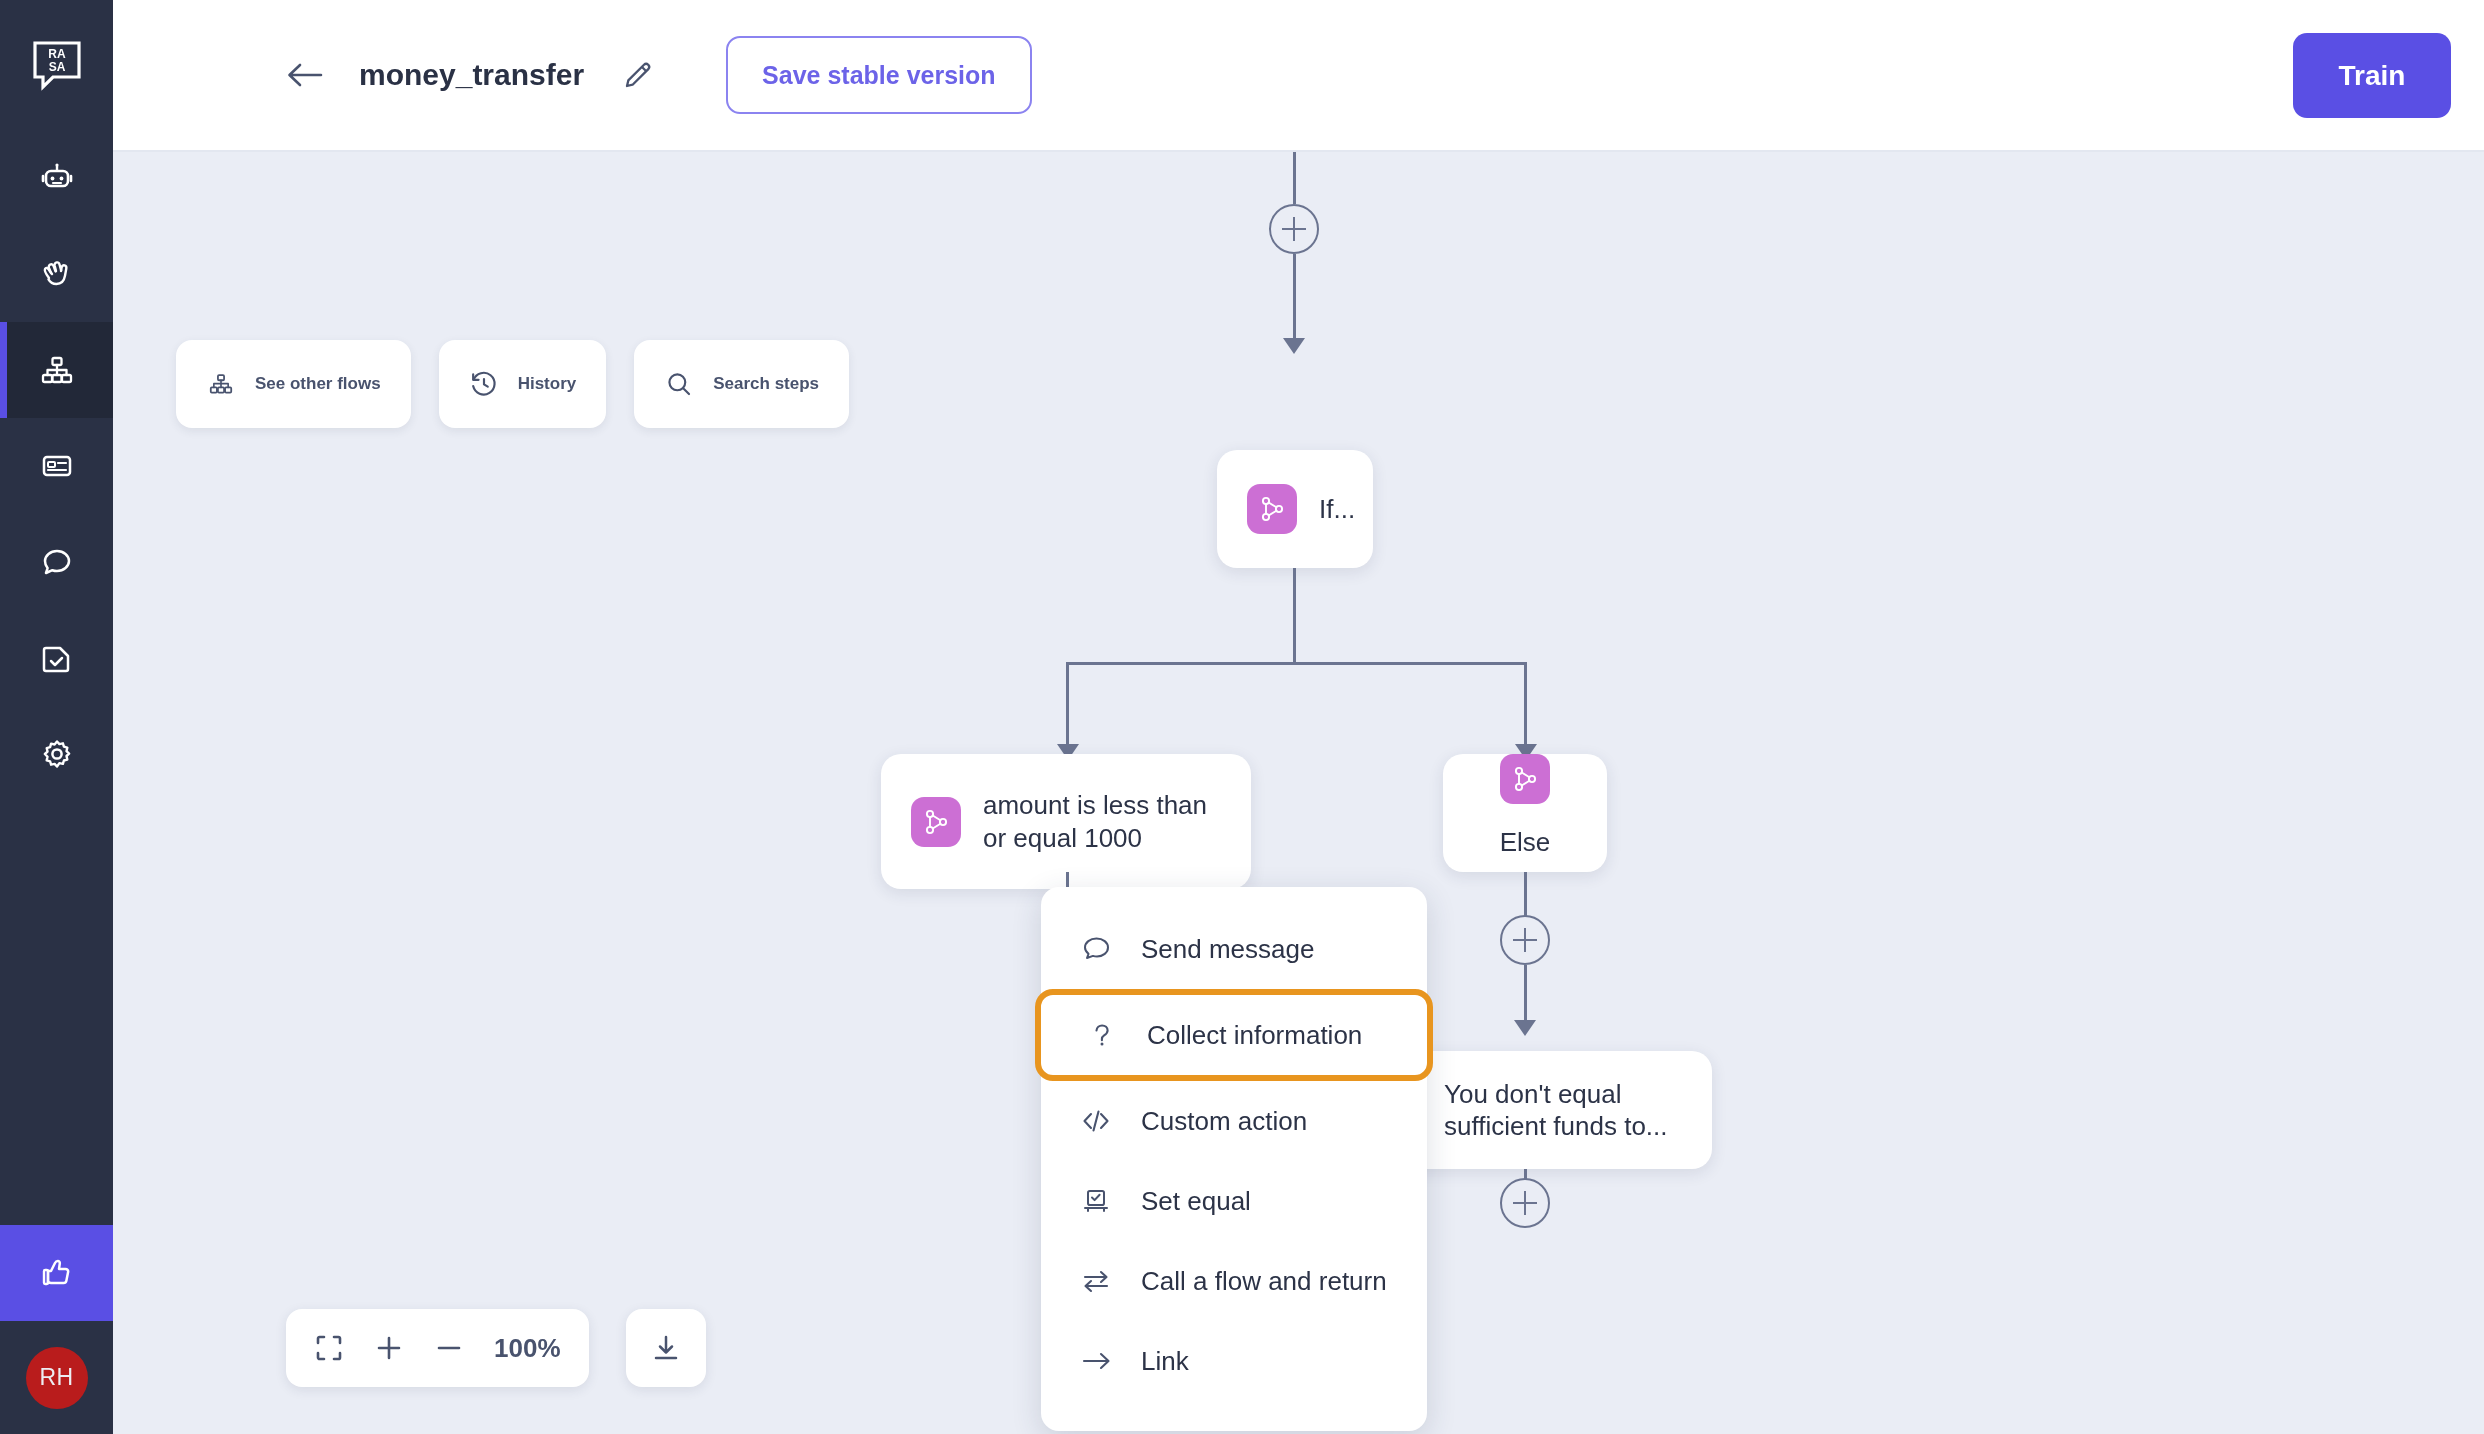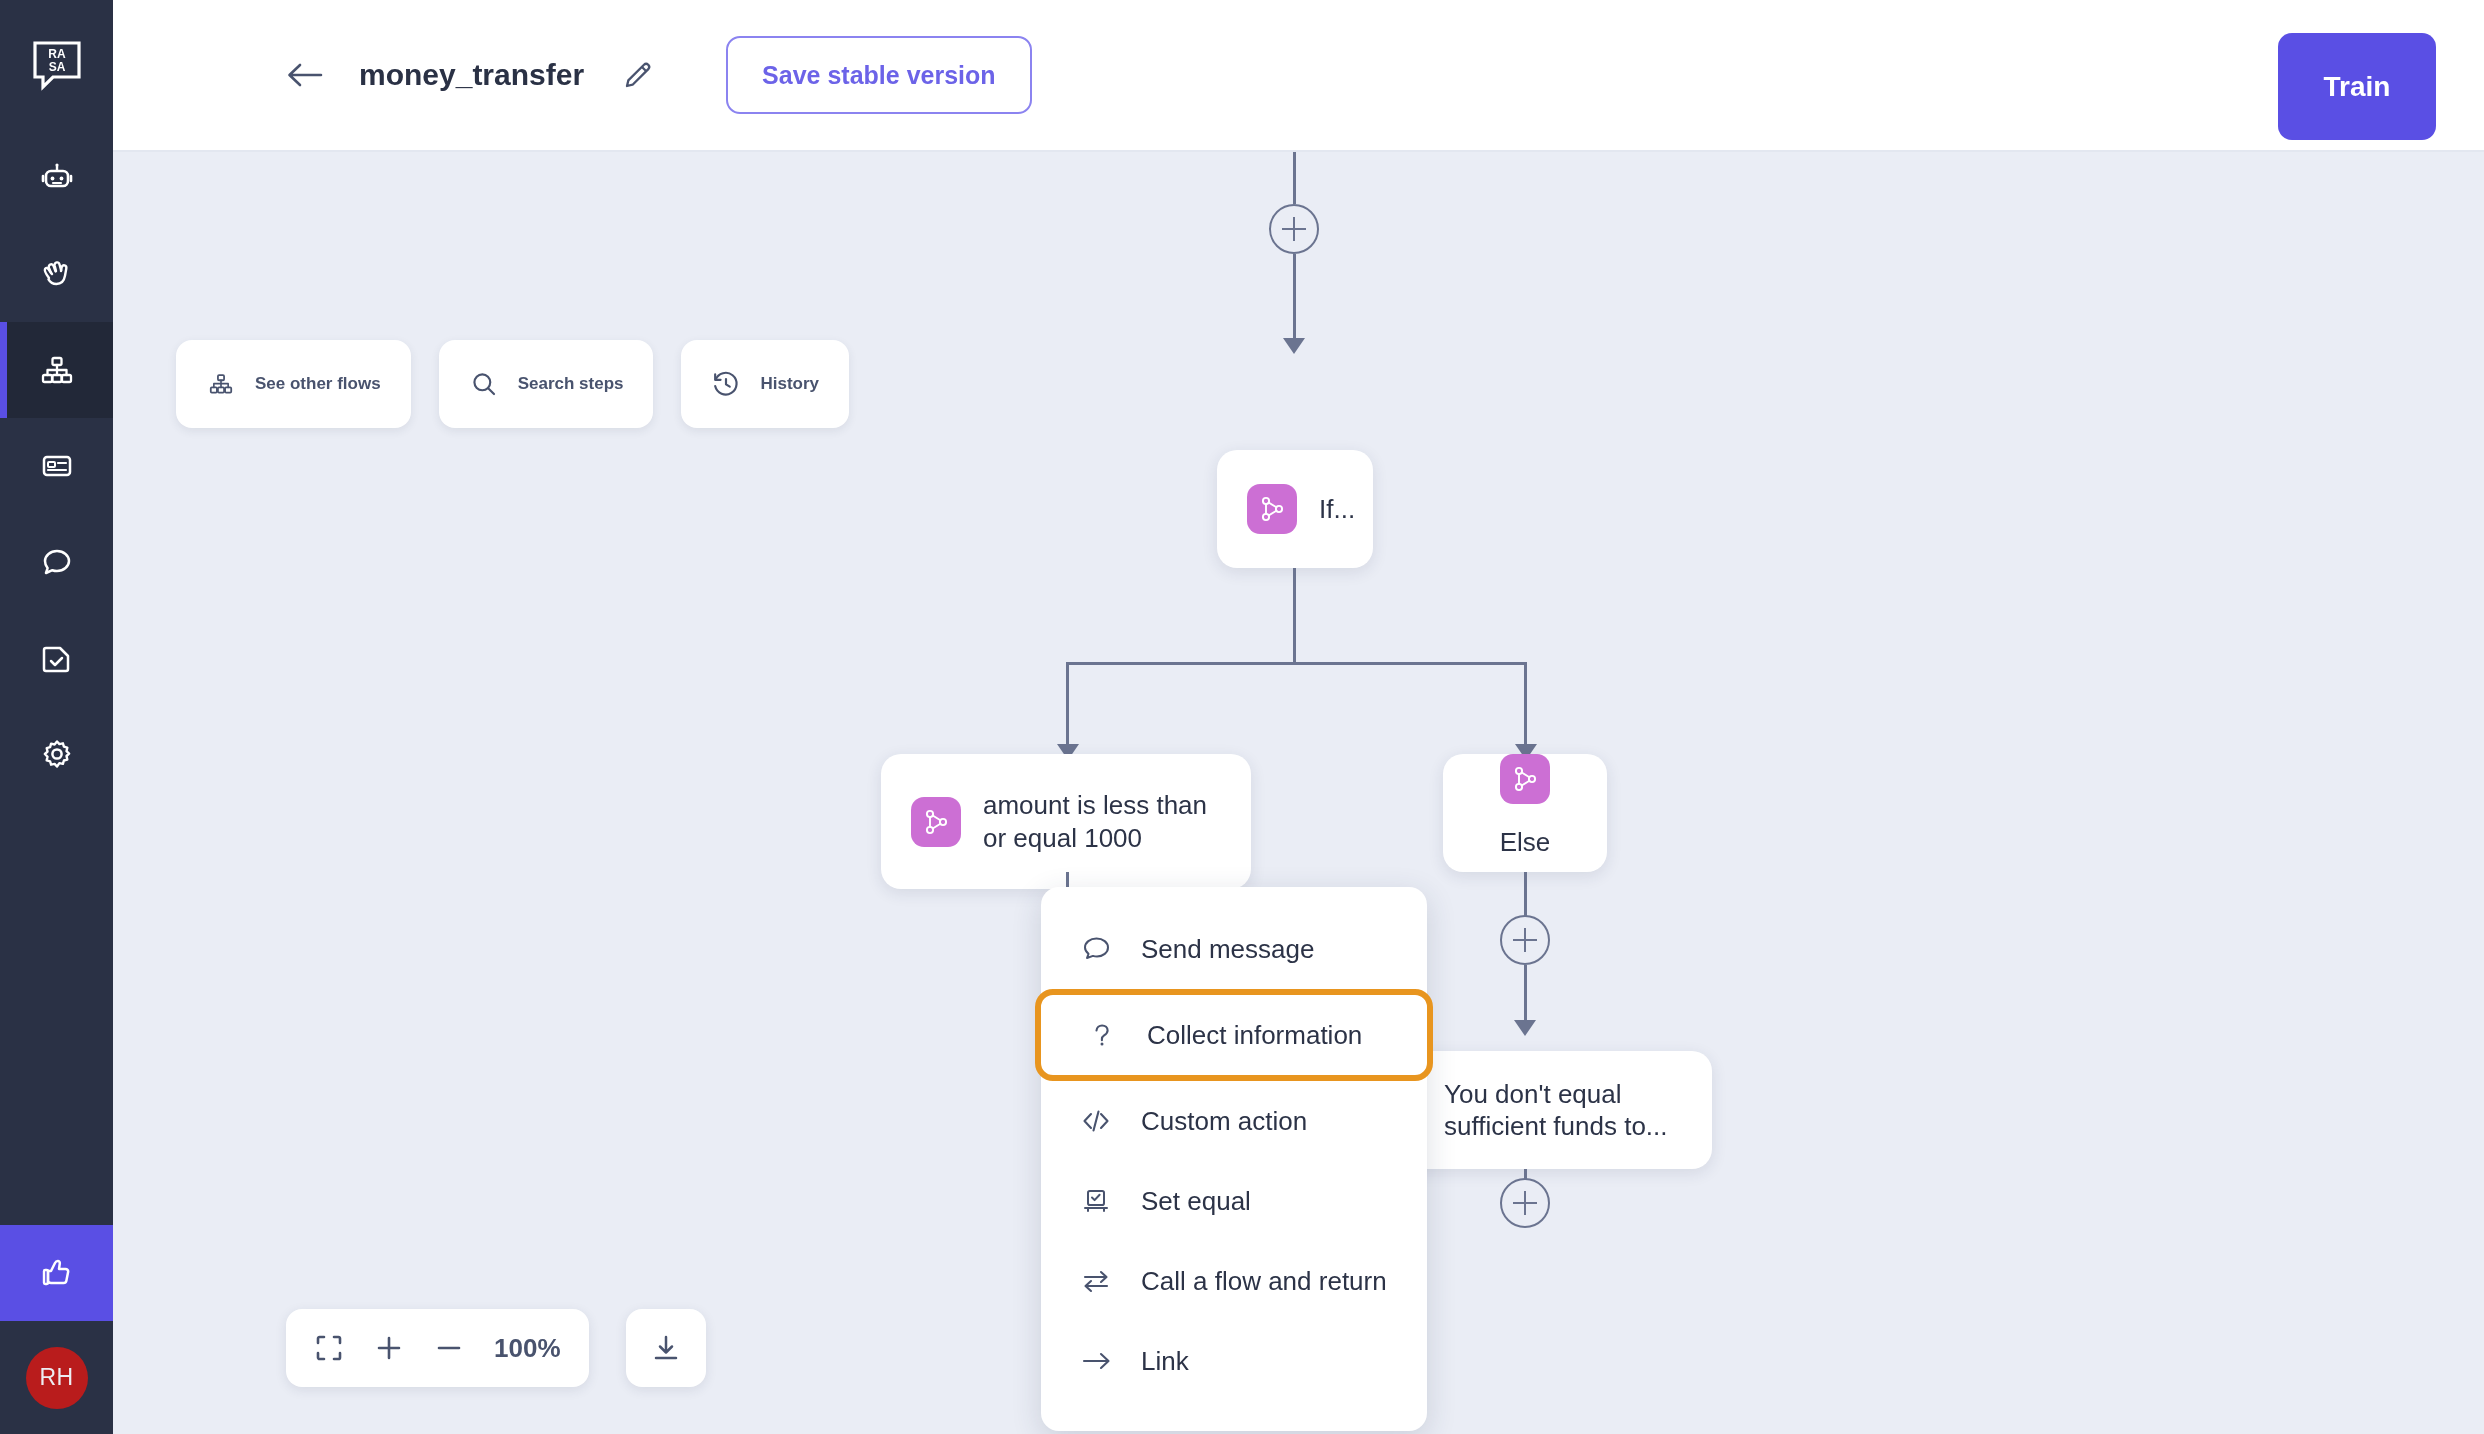--- a/index.html
+++ b/index.html
@@ -76,22 +76,22 @@
   .save-btn {
     margin-left: 62px;
     height: 78px; padding: 0 34px;
     border: 2px solid #8B83F0; border-radius: 14px;
     background: #fff; color: #6C63E8;
     font-size: 25px; font-weight: bold;
     display: flex; align-items: center; justify-content: center;
     cursor: pointer; white-space: nowrap;
   }
   .train-btn {
-    position: absolute; right: 48px; top: 33px;
-    width: 158px; height: 107px;
+    position: absolute; right: 33px; top: 33px;
+    width: 158px; height: 85px;
     background: #5A4FE4; color: #fff;
     border: none; border-radius: 14px;
     font-size: 28px; font-weight: bold; cursor: pointer;
     display: flex; align-items: center; justify-content: center;
   }
 
   
   .canvas {
     flex: 1 1 auto; position: relative; background: #EAEDF5; overflow: hidden;
   }
@@ -291,32 +291,32 @@
             <rect x="17.5" y="9" width="9" height="7.5" rx="1.6" stroke="#49536E" stroke-width="2.6"></rect>
             <rect x="7" y="27" width="9" height="7.5" rx="1.6" stroke="#49536E" stroke-width="2.6"></rect>
             <rect x="17.5" y="27" width="9" height="7.5" rx="1.6" stroke="#49536E" stroke-width="2.6"></rect>
             <rect x="28" y="27" width="9" height="7.5" rx="1.6" stroke="#49536E" stroke-width="2.6"></rect>
             <path d="M22 16.5v5M11.5 21.5h21M11.5 21.5V27M22 21.5V27M32.5 21.5V27" stroke="#49536E" stroke-width="2.4" stroke-linecap="round"></path>
           </svg>
           <span>See other flows</span>
         </div>
         <div class="tool-btn">
           <svg width="30" height="30" viewBox="0 0 36 36" fill="none">
-            <circle cx="16" cy="16" r="9.5" stroke="#49536E" stroke-width="2.6"></circle>
-            <path d="M23 23l7 7" stroke="#49536E" stroke-width="2.6" stroke-linecap="round"></path>
-          </svg>
-          <span>Search steps</span>
-        </div>
-        <div class="tool-btn">
-          <svg width="30" height="30" viewBox="0 0 36 36" fill="none">
             <path d="M5.5 13A13 13 0 1 1 5 20.5" stroke="#49536E" stroke-width="2.6" stroke-linecap="round"></path>
             <path d="M5 6.5V13h6.5" stroke="#49536E" stroke-width="2.6" stroke-linecap="round" stroke-linejoin="round"></path>
             <path d="M18 12v6.5l4.5 2.7" stroke="#49536E" stroke-width="2.6" stroke-linecap="round" stroke-linejoin="round"></path>
           </svg>
           <span>History</span>
+        </div>
+        <div class="tool-btn">
+          <svg width="30" height="30" viewBox="0 0 36 36" fill="none">
+            <circle cx="16" cy="16" r="9.5" stroke="#49536E" stroke-width="2.6"></circle>
+            <path d="M23 23l7 7" stroke="#49536E" stroke-width="2.6" stroke-linecap="round"></path>
+          </svg>
+          <span>Search steps</span>
         </div>
       </div>
 
       <div class="edge v" style="left:1180px; top:0px; height:52px;"></div>
 
       <div class="plus-circle" style="left:1156px; top:52px;"></div>
 
       <div class="edge v" style="left:1180px; top:102px; height:88px;"></div>
       <div class="arrowhead" style="left:1170px; top:186px;"></div>
 

